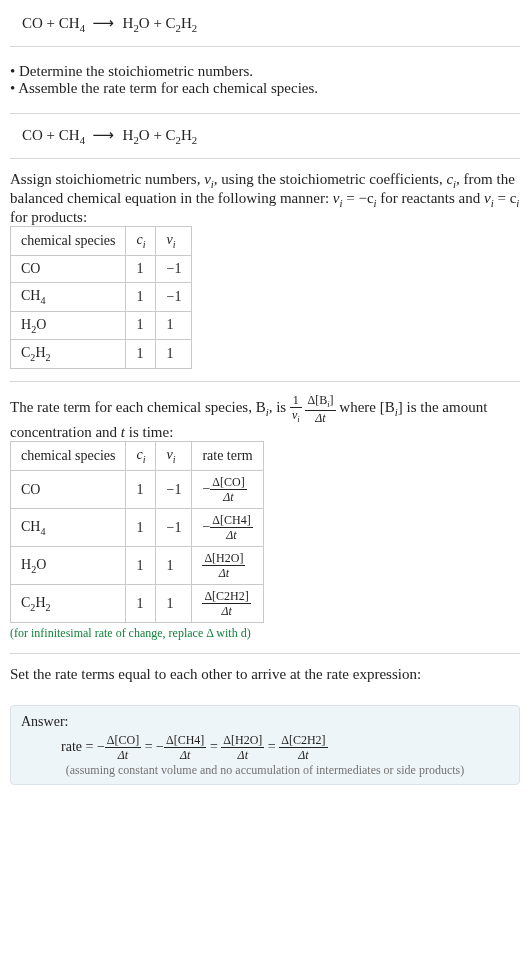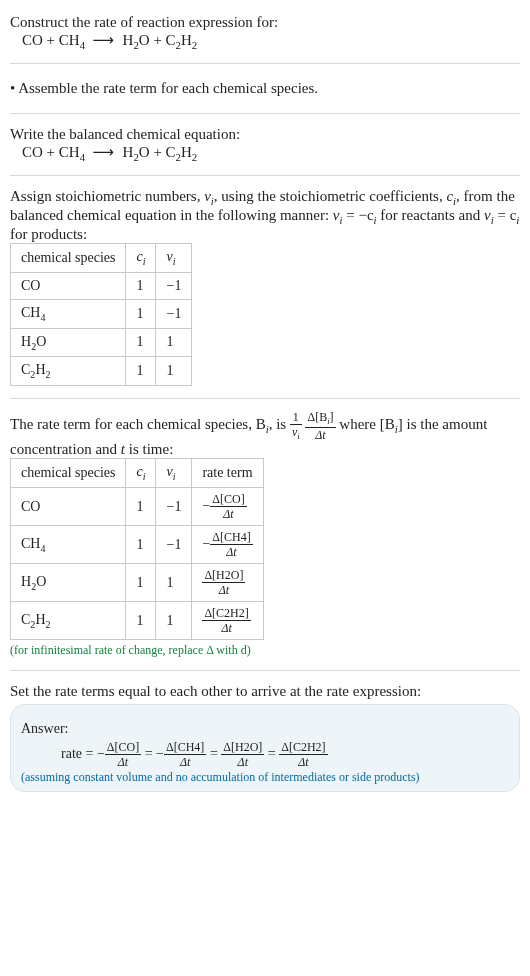--- a/index.html
+++ b/index.html
@@ -48,35 +48,35 @@
     background: #fff;
   }
   .caption {
     font-size: 12px;
     color: #15803d;
     margin-top: 3px;
   }
   .answerbox {
     background: #eef5f8;
     border: 1px solid #d8e4ea;
-    border-radius: 15px;
-    padding: 16px 10px 6px 10px;
-    margin-top: 4px;
+    border-radius: 4px;
+    padding: 8px 10px 6px 10px;
+    margin-top: 22px;
   }
   .answerbox .label {
     font-size: 14px;
   }
   .answerbox .formula {
     margin: 4px 0 2px 40px;
     font-size: 14px;
   }
   .answerbox .note {
     font-size: 12px;
-    color: #0369a1;
-    text-align: left;
+    color: #737373;
+    text-align: center;
   }
   .frac {
     display: inline-block;
     vertical-align: middle;
     text-align: center;
     font-size: 12px;
     line-height: 1;
   }
   .frac .num {
     display: block;
@@ -87,40 +87,39 @@
     display: block;
     padding: 1px 2px 0 2px;
   }
   .ital { font-style: italic; }
   .math { font-family: Georgia, serif; }
 </style>
 </head>
 <body>
 
 <div class="section">
-  <div>Construct the rate of reaction expression for:</div>
   <div class="eq">
     <span>CO + CH</span><span class="sub">4</span>
     &nbsp;<span class="arrow">⟶</span>&nbsp;
     <span>H</span><span class="sub">2</span><span>O + C</span><span class="sub">2</span><span>H</span><span class="sub">2</span>
   </div>
 </div>
 
 <hr class="sep">
 
 <div class="section">
   <ul class="plan">
+    <li>Determine the stoichiometric numbers.</li>
     <li>Assemble the rate term for each chemical species.</li>
   </ul>
 </div>
 
 <hr class="sep">
 
 <div class="section">
-  <div>Write the balanced chemical equation:</div>
   <div class="eq">
     <span>CO + CH</span><span class="sub">4</span>
     &nbsp;<span class="arrow">⟶</span>&nbsp;
     <span>H</span><span class="sub">2</span><span>O + C</span><span class="sub">2</span><span>H</span><span class="sub">2</span>
   </div>
 </div>
 
 <hr class="sep">
 
 <div class="section">

